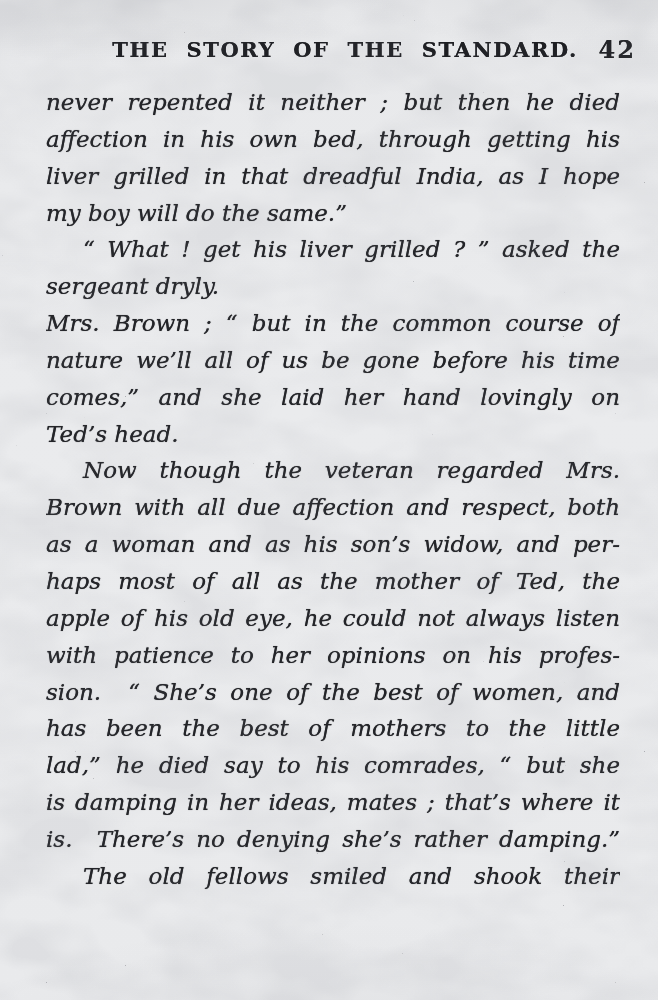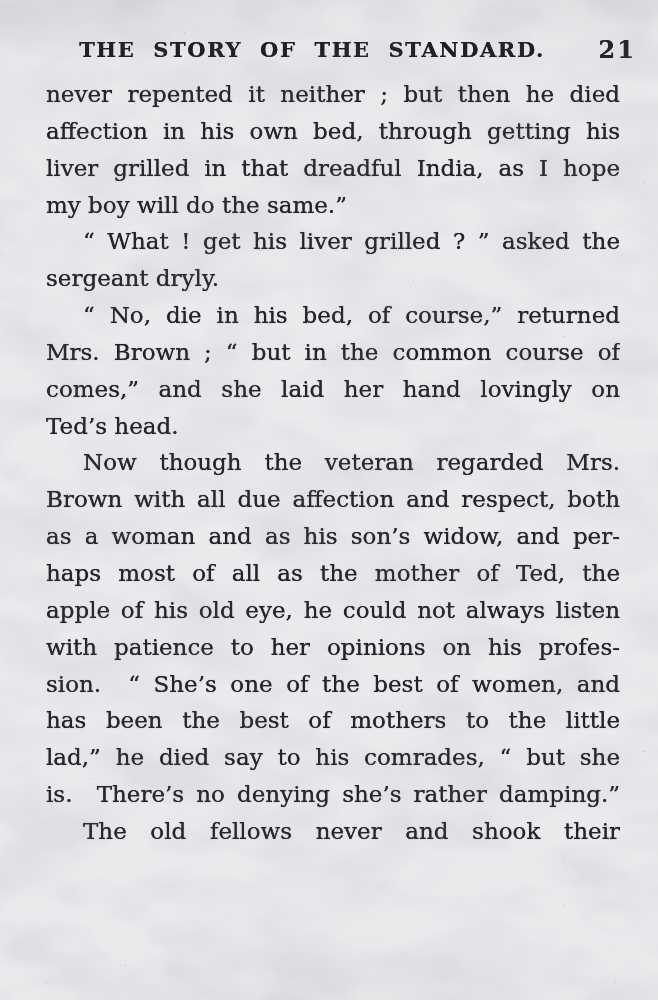--- a/index.html
+++ b/index.html
@@ -17,35 +17,36 @@
       radial-gradient(ellipse 420px 110px at 95% -2%, rgba(70,72,80,0.08), transparent 70%),
       radial-gradient(ellipse 500px 160px at 50% 104%, rgba(90,92,100,0.05), transparent 75%),
       linear-gradient(180deg, #e8e9eb 0%, #eaebed 40%, #e9eaec 100%);
   }
   .header {
     position: absolute; top: 37px; left: 46px; right: 20px; height: 30px;
     color: #1d1e22;
   }
   .header-title {
     position: absolute; left: 0; right: 60px;
-    text-align: center;
+    text-align: right;
     font-size: 21px; font-weight: bold;
     letter-spacing: 1.6px; word-spacing: 9px;
     white-space: nowrap;
     text-shadow: 0 0 0.6px rgba(25,26,30,0.85);
   }
   .page-number {
     position: absolute; right: 2px; top: -2px;
     font-size: 24px; font-weight: bold;
     letter-spacing: 2px;
     text-shadow: 0 0 0.6px rgba(25,26,30,0.85);
   }
   .text-block {
-    position: absolute; left: 46px; top: 76px; width: 574px;
+    position: absolute; left: 46px; top: 84px; width: 574px;
     color: #232428;
+    font-style: italic;
   }
   .line {
     height: 36.85px; line-height: 36.85px;
     font-size: 23px;
     white-space: pre-wrap;
     overflow: hidden;
     text-align: justify;
     text-align-last: justify;
     text-shadow: 0 0 0.7px rgba(28,29,33,0.9);
   }
@@ -56,46 +57,47 @@
     pointer-events: none;
   }
 </style>
 </head>
 <body>
 
 <div class="page">
 
   <div class="header">
     <div class="header-title">THE STORY OF THE STANDARD.</div>
-    <div class="page-number">21</div>
+    <div class="page-number">42</div>
   </div>
 
   <div class="text-block">
 
   <div class="line">never repented it neither ; but then he died</div>
       <div class="line">affection in his own bed, through getting his</div>
       <div class="line">liver grilled in that dreadful India, as I hope</div>
       <div class="line left">my boy will do the same.”</div>
       <div class="line indent">“ What ! get his liver grilled ? ” asked the</div>
       <div class="line left">sergeant dryly.</div>
-      <div class="line indent">“ No, die in his bed, of course,” returned</div>
       <div class="line">Mrs. Brown ; “ but in the common course of</div>
+      <div class="line">nature we’ll all of us be gone before his time</div>
       <div class="line">comes,” and she laid her hand lovingly on</div>
       <div class="line left">Ted’s head.</div>
       <div class="line indent">Now though the veteran regarded Mrs.</div>
       <div class="line">Brown with all due affection and respect, both</div>
       <div class="line">as a woman and as his son’s widow, and per-</div>
       <div class="line">haps most of all as the mother of Ted, the</div>
       <div class="line">apple of his old eye, he could not always listen</div>
       <div class="line">with patience to her opinions on his profes-</div>
       <div class="line">sion.  “ She’s one of the best of women, and</div>
       <div class="line">has been the best of mothers to the little</div>
       <div class="line">lad,” he died say to his comrades, “ but she</div>
+      <div class="line">is damping in her ideas, mates ; that’s where it</div>
       <div class="line">is.  There’s no denying she’s rather damping.”</div>
-      <div class="line indent">The old fellows never and shook their</div>
+      <div class="line indent">The old fellows smiled and shook their</div>
     </div>
 
   <svg class="noise-overlay" width="658" height="1000" viewBox="0 0 658 1000" xmlns="http://www.w3.org/2000/svg">
     <filter id="speck" x="0" y="0" width="100%" height="100%">
       <feTurbulence type="fractalNoise" baseFrequency="0.9" numOctaves="2" seed="11"></feTurbulence>
       <feColorMatrix type="matrix" values="0 0 0 0 0.12  0 0 0 0 0.12  0 0 0 0 0.14  10 10 10 0 -22.6"></feColorMatrix>
     </filter>
     <filter id="blotch" x="0" y="0" width="100%" height="100%">
       <feTurbulence type="fractalNoise" baseFrequency="0.012 0.02" numOctaves="3" seed="4"></feTurbulence>
       <feColorMatrix type="matrix" values="0 0 0 0 0.25  0 0 0 0 0.26  0 0 0 0 0.30  1.4 1.4 1.4 0 -1.7"></feColorMatrix>

